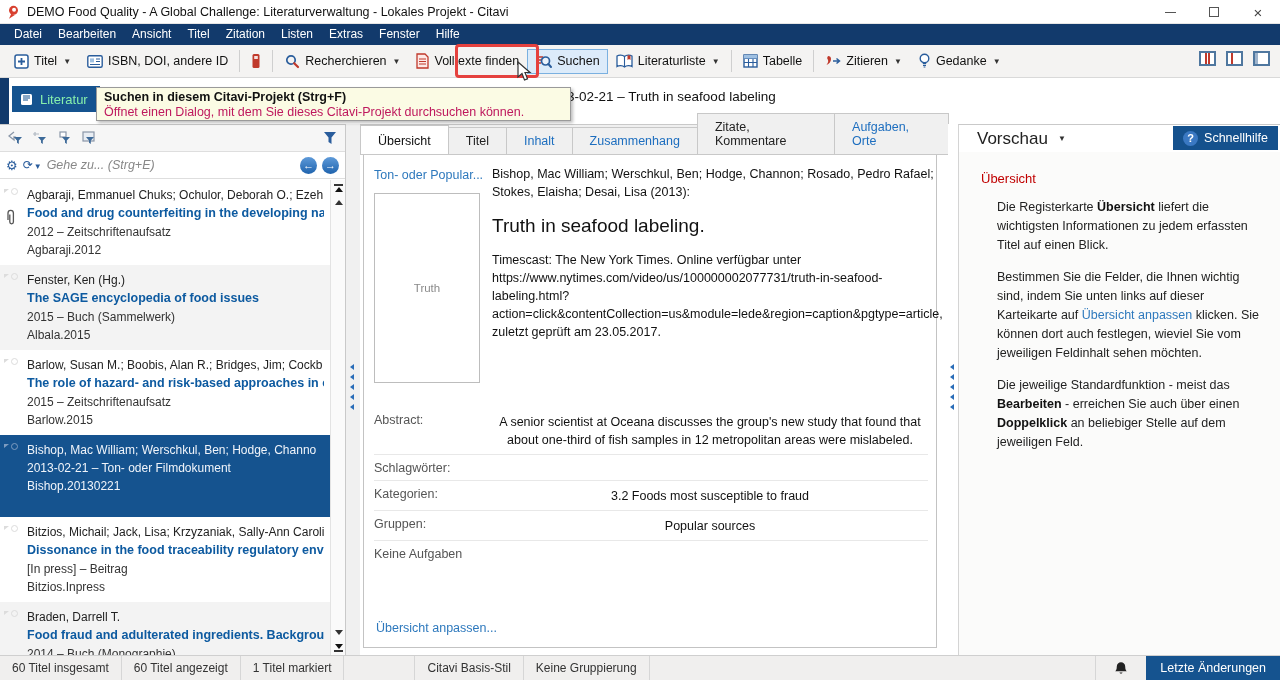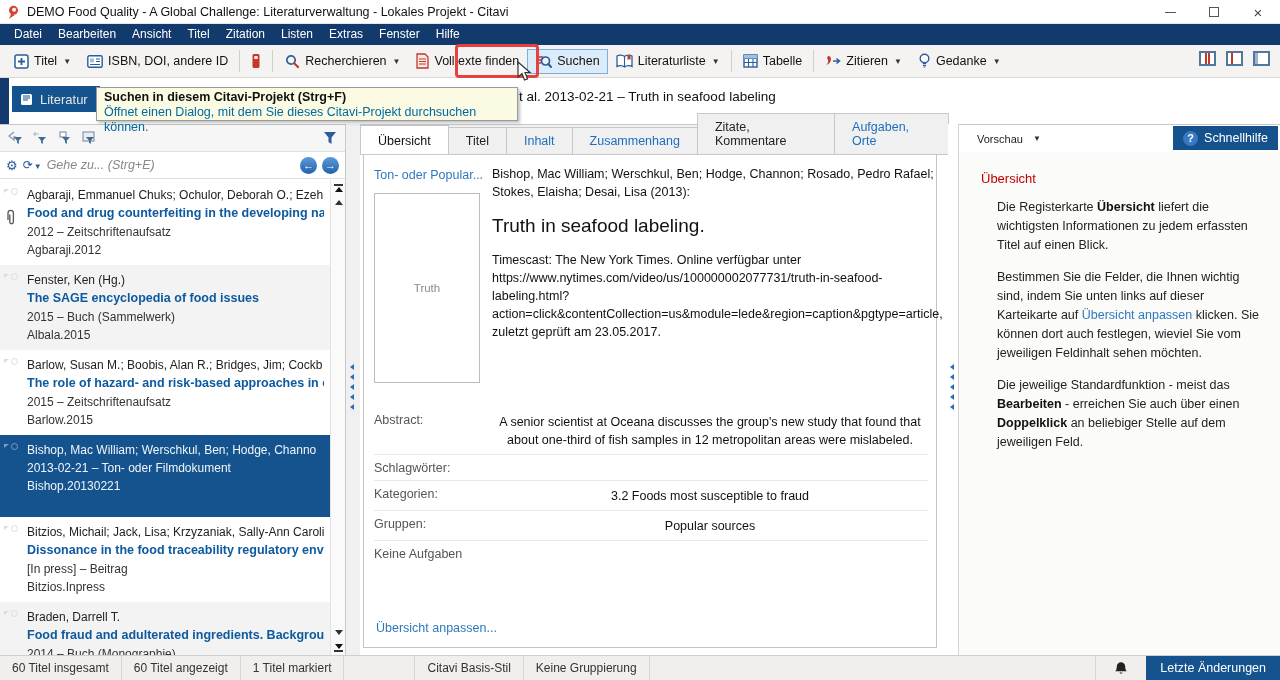--- a/index.html
+++ b/index.html
@@ -30,28 +30,28 @@
   .paneicon { width:17px; height:15px; border:2px solid #4f779f; background:#fff; display:flex; }
   .paneicon i { display:block; height:100%; }
 
   
   #redbox { position:absolute; left:455px; top:44px; width:84px; height:34px; border:3px solid #e5413e; border-radius:4px; z-index:60; }
   #cursor { position:absolute; left:517px; top:61px; z-index:70; }
 
   
   #headerband { position:absolute; left:0; top:78px; width:1280px; height:46px; background:#fff; }
   #navstrip { position:absolute; left:0; top:0; width:9px; height:46px; background:#123a6c; }
-  #literatur-tab { position:absolute; left:12px; top:8px; height:26px; background:#15538f; color:#e5e5e5; display:flex; align-items:center; gap:7px; padding:0 12px 0 8px; font-size:13px; }
+  #literatur-tab { position:absolute; left:12px; top:8px; height:26px; background:#15538f; color:#86efac; display:flex; align-items:center; gap:7px; padding:0 12px 0 8px; font-size:13px; }
   #partial-one { position:absolute; left:95px; top:12px; color:#7b2a20; font-size:12px; }
   #breadcrumb { position:absolute; left:519px; top:11px; font-size:13.5px; color:#111; }
 
   
-  #tooltip { position:absolute; left:96px; top:87px; width:422px; height:34px; background:#fbfbe4; border:1px solid #9a9a9a; box-shadow:2px 2px 3px rgba(0,0,0,.25); z-index:80; padding:1px 7px; }
+  #tooltip { position:absolute; left:96px; top:87px; width:475px; height:34px; background:#fbfbe4; border:1px solid #9a9a9a; box-shadow:2px 2px 3px rgba(0,0,0,.25); z-index:80; padding:1px 7px; }
   #tooltip .tt-title { font-weight:bold; font-size:12.5px; color:#111; line-height:16px; }
-  #tooltip .tt-body { font-size:12.5px; color:#0369a1; line-height:15px; }
+  #tooltip .tt-body { font-size:12.5px; color:#be185d; line-height:15px; }
 
   
   #leftpanel { position:absolute; left:0; top:124px; width:346px; height:531px; background:#fff; border-top:1px solid #c9c9c9; border-right:1px solid #c9c9c9; }
   #filterbar { height:27px; background:#f6f6f6; border-bottom:1px solid #dedede; display:flex; align-items:center; gap:9px; padding:0 8px; }
   #filterbar .spacer { flex:1; }
   #gotobar { height:27px; background:#fff; border-bottom:1px solid #dedede; display:flex; align-items:center; gap:5px; padding:0 6px; }
   #goto-input { flex:1; border:none; outline:none; font-family:"Liberation Sans",sans-serif; font-size:12.5px; font-style:italic; color:#333; }
   #goto-input::placeholder { color:#888; font-style:italic; }
   .navcircle { width:17px; height:17px; border-radius:50%; background:linear-gradient(#5e9ad9,#1f63ad); color:#fff; font-size:11px; display:flex; align-items:center; justify-content:center; line-height:1; }
   #reflist { position:absolute; left:0; top:55px; right:15px; bottom:0; overflow:hidden; }
@@ -99,21 +99,21 @@
   #fields { position:absolute; left:10px; top:252px; right:8px; }
   .fieldrow { display:flex; border-top:1px solid #e8e8e8; padding:6px 0 5px; }
   .fieldrow:first-child { border-top:none; }
   .flabel { width:118px; flex:0 0 118px; color:#555; font-size:12.5px; }
   .fvalue { flex:1; color:#111; font-size:12.5px; line-height:18px;text-align:center; }
   #customize-link { position:absolute; left:12px; bottom:12px; color:#2e79bd; font-size:12.5px; }
 
   
   #rightpanel { position:absolute; left:958px; top:124px; width:322px; height:531px; background:#fbfbfa; border-top:1px solid #c9c9c9; border-left:1px solid #d4d4d4; }
   #rp-header { position:absolute; left:0; top:0; right:0; height:27px; background:#fff; display:flex; align-items:center; padding-left:18px; }
-  #vorschau { font-size:11px; color:#222; }
+  #vorschau { font-size:17px; color:#222; }
   #schnellhilfe-btn { position:absolute; right:2px; top:1px; height:24px; background:#15518d; color:#fff; display:flex; align-items:center; gap:6px; padding:0 10px; font-size:12.5px; }
   .q-circle { width:15px; height:15px; border-radius:50%; background:#3a78c2; color:#fff; font-size:11px; font-weight:bold; display:flex; align-items:center; justify-content:center; }
   #helpbody { position:absolute; left:22px; top:46px; width:284px; }
   #help-heading { color:#c00000; font-size:13px; margin-bottom:12px; }
   .helpp { font-size:12.5px; line-height:19px; color:#222; margin-bottom:13px;margin-left:16px; }
   .helpp b { color:#111; }
   .help-link { color:#2e79bd; }
 
   
   #statusbar { position:absolute; left:0; top:655px; width:1280px; height:25px; background:#f0efee; border-top:1px solid #cfcfcf; display:flex; align-items:center; font-size:12px; color:#333; }

